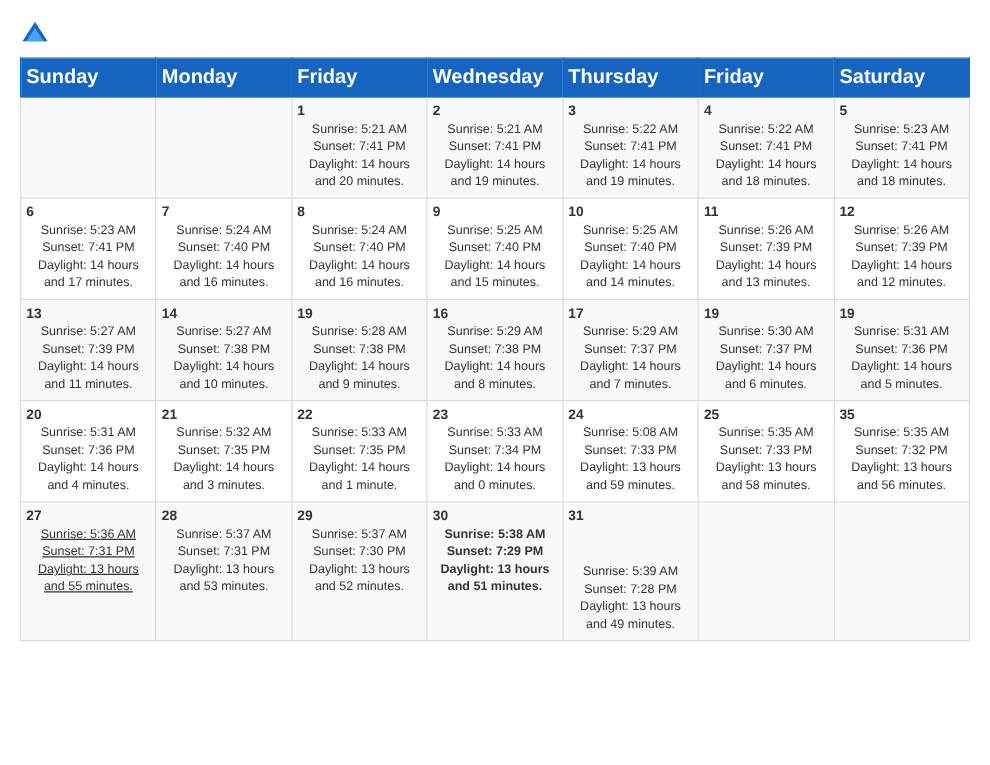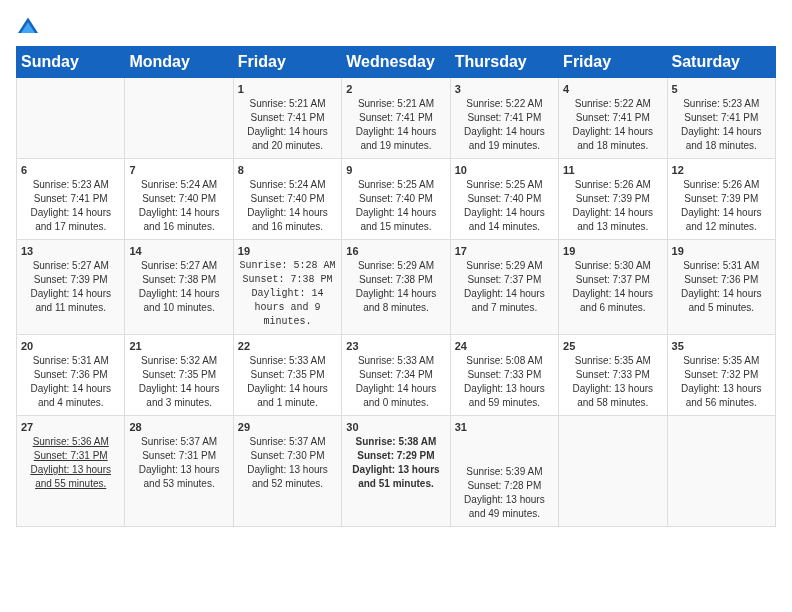--- a/index.html
+++ b/index.html
@@ -207,21 +207,21 @@
 Daylight: 14 hours and 11 minutes.</div>
         </td>
         <td>
           <span class="day-num">14</span>
           <div class="cell-content" style="white-space: pre-line;">Sunrise: 5:27 AM
 Sunset: 7:38 PM
 Daylight: 14 hours and 10 minutes.</div>
         </td>
         <td>
           <span class="day-num">19</span>
-          <div class="cell-content" style="white-space: pre-line; font-family: Liberation Mono, monospace;">Sunrise: 5:28 AM
+          <div class="cell-content" style="white-space: pre-line;">Sunrise: 5:28 AM
 Sunset: 7:38 PM
 Daylight: 14 hours and 9 minutes.</div>
         </td>
         <td>
           <span class="day-num">16</span>
           <div class="cell-content" style="white-space: pre-line;">Sunrise: 5:29 AM
 Sunset: 7:38 PM
 Daylight: 14 hours and 8 minutes.</div>
         </td>
         <td>

